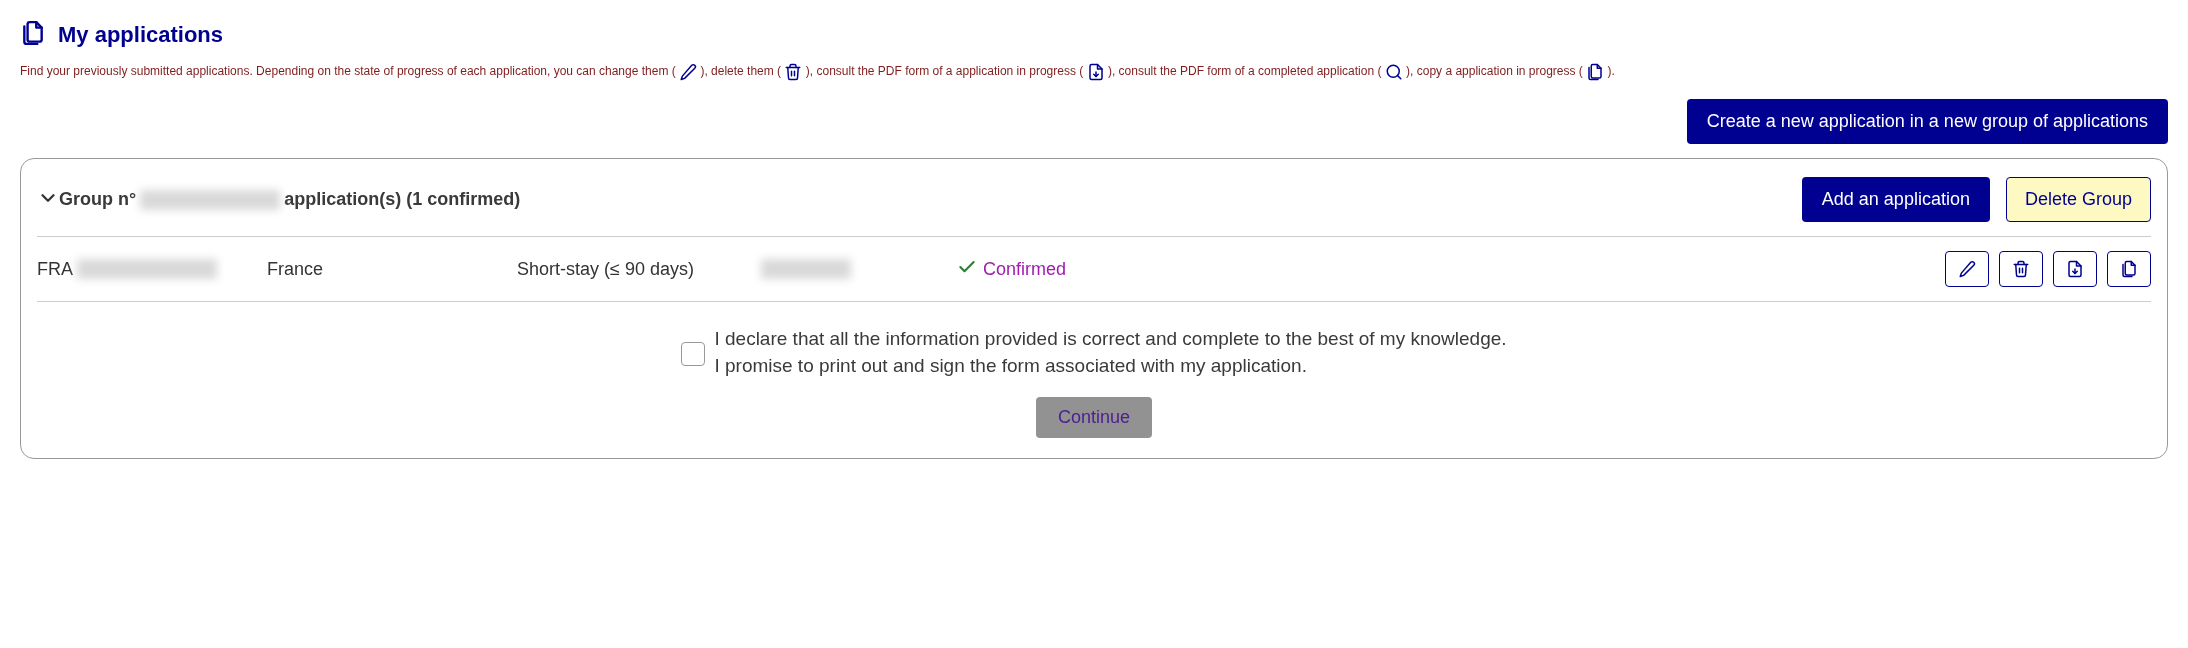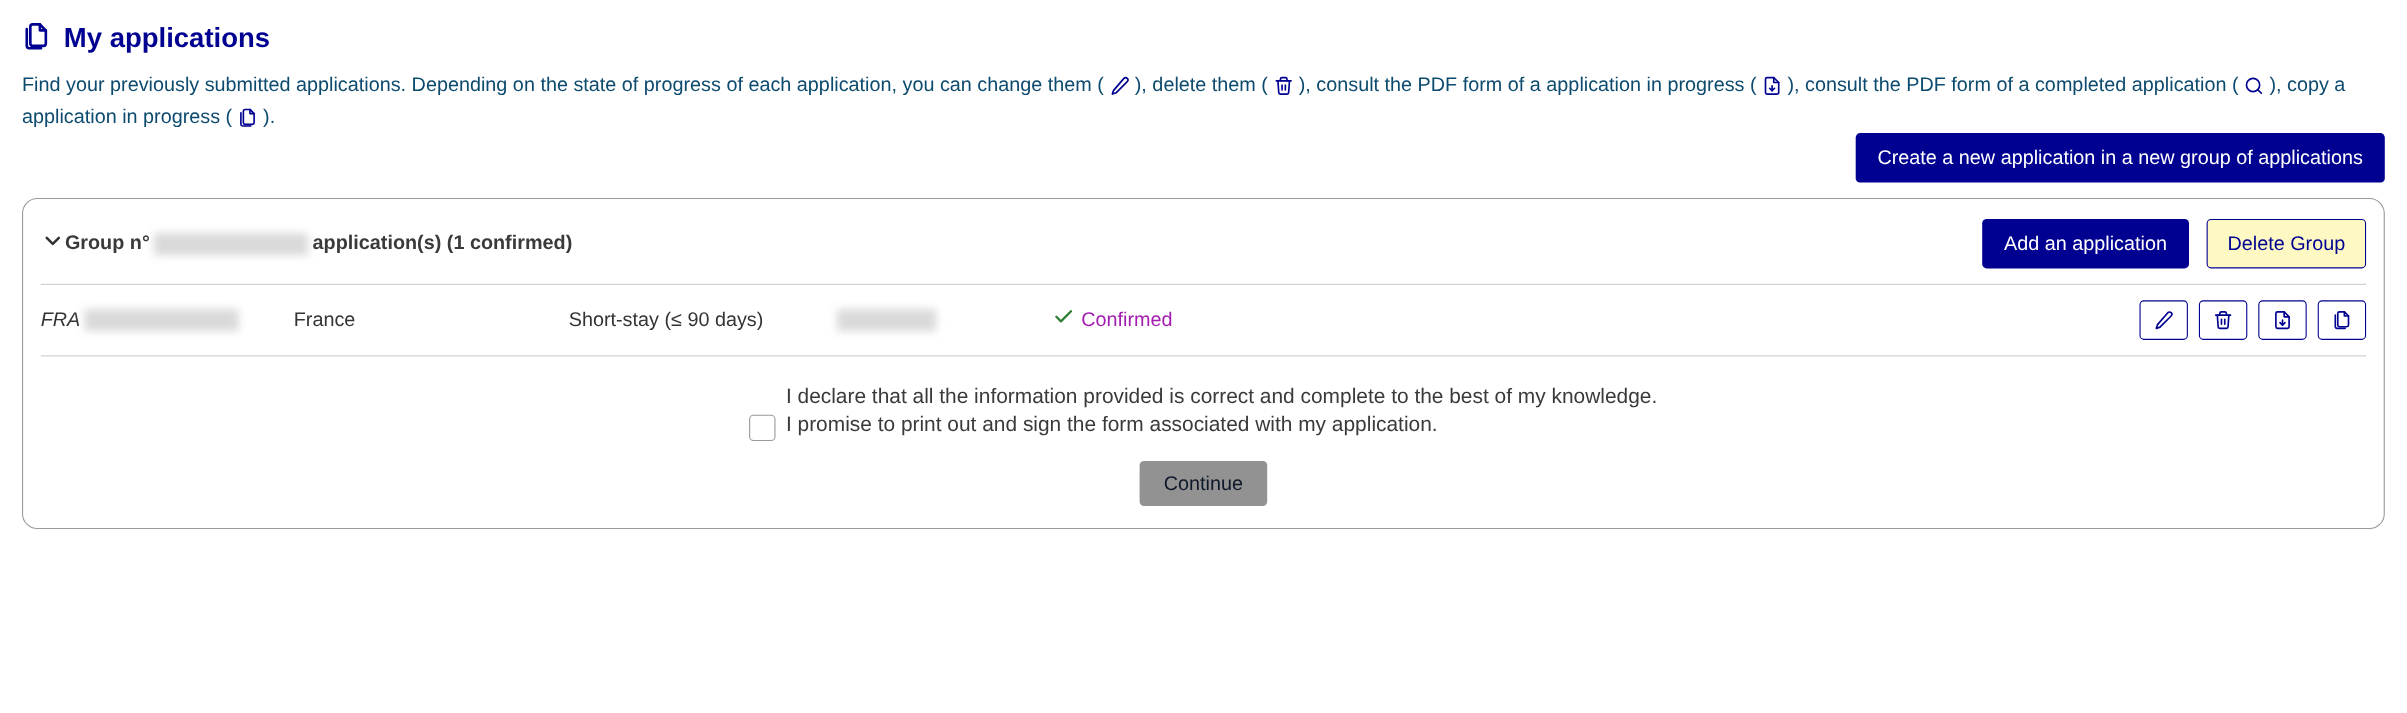--- a/index.html
+++ b/index.html
@@ -12,28 +12,29 @@
     font-size: 16px;
   }
   .page-header {
     display: flex;
     align-items: center;
     gap: 12px;
     margin-bottom: 12px;
   }
   .page-header .title {
     color: #000091;
-    font-size: 25px;
+    font-size: 22px;
     font-weight: 700;
   }
   .page-header svg { color: #000091; }
   .intro-text {
-    color: #0c4a6e;
-    font-size: 18px;
+    color: #7f1d1d;
+    font-size: 12px;
     line-height: 1.6;
+    margin-bottom: 18px;
   }
   .intro-text svg {
     vertical-align: middle;
     color: #000091;
   }
   .top-actions {
     display: flex;
     justify-content: flex-end;
     margin-bottom: 14px;
     align-items: flex-end;
@@ -92,41 +93,41 @@
   .blur.small { width: 90px; }
   .app-row {
     display: flex;
     align-items: center;
     border-top: 1px solid #ccc;
     border-bottom: 1px solid #ccc;
     padding: 14px 0;
     color: #333;
     font-size: 18px;
   }
-  .col-ref { flex: 0 0 230px; display: flex; align-items: center; font-style: italic; }
+  .col-ref { flex: 0 0 230px; display: flex; align-items: center; }
   .col-country { flex: 0 0 250px; }
   .col-stay { flex: 0 0 240px; }
   .col-date { flex: 0 0 200px; display: flex; align-items: center; }
   .col-status { flex: 1; display: flex; align-items: center; gap: 6px; color: #a21caf; }
   .col-actions { display: flex; gap: 10px; }
   .icon-btn {
     width: 44px;
     height: 36px;
     border: 1.5px solid #000091;
     border-radius: 4px;
     background: #fff;
     color: #000091;
     display: flex;
     align-items: center;
     justify-content: center;
     cursor: pointer;
   }
   .declaration {
     display: flex;
-    align-items: flex-end;
+    align-items: center;
     justify-content: center;
     gap: 9px;
     margin: 24px 0 18px;
   }
   .checkbox {
     width: 24px;
     height: 24px;
     border: 1.5px solid #999;
     border-radius: 4px;
     background: #fff;
@@ -135,21 +136,21 @@
     margin-top: 2px;
   }
   .declaration-text {
     color: #3a3a3a;
     font-size: 19px;
     line-height: 1.4;
   }
   .continue-wrap { display: flex; justify-content: center; }
   .btn-disabled {
     background: #929292;
-    color: #0f172a;
+    color: #4c1d95;
     border: none;
     padding: 10px 22px;
     font-size: 18px;
     border-radius: 4px;
     cursor: not-allowed;
   }
 </style>
 </head>
 <body>
 

